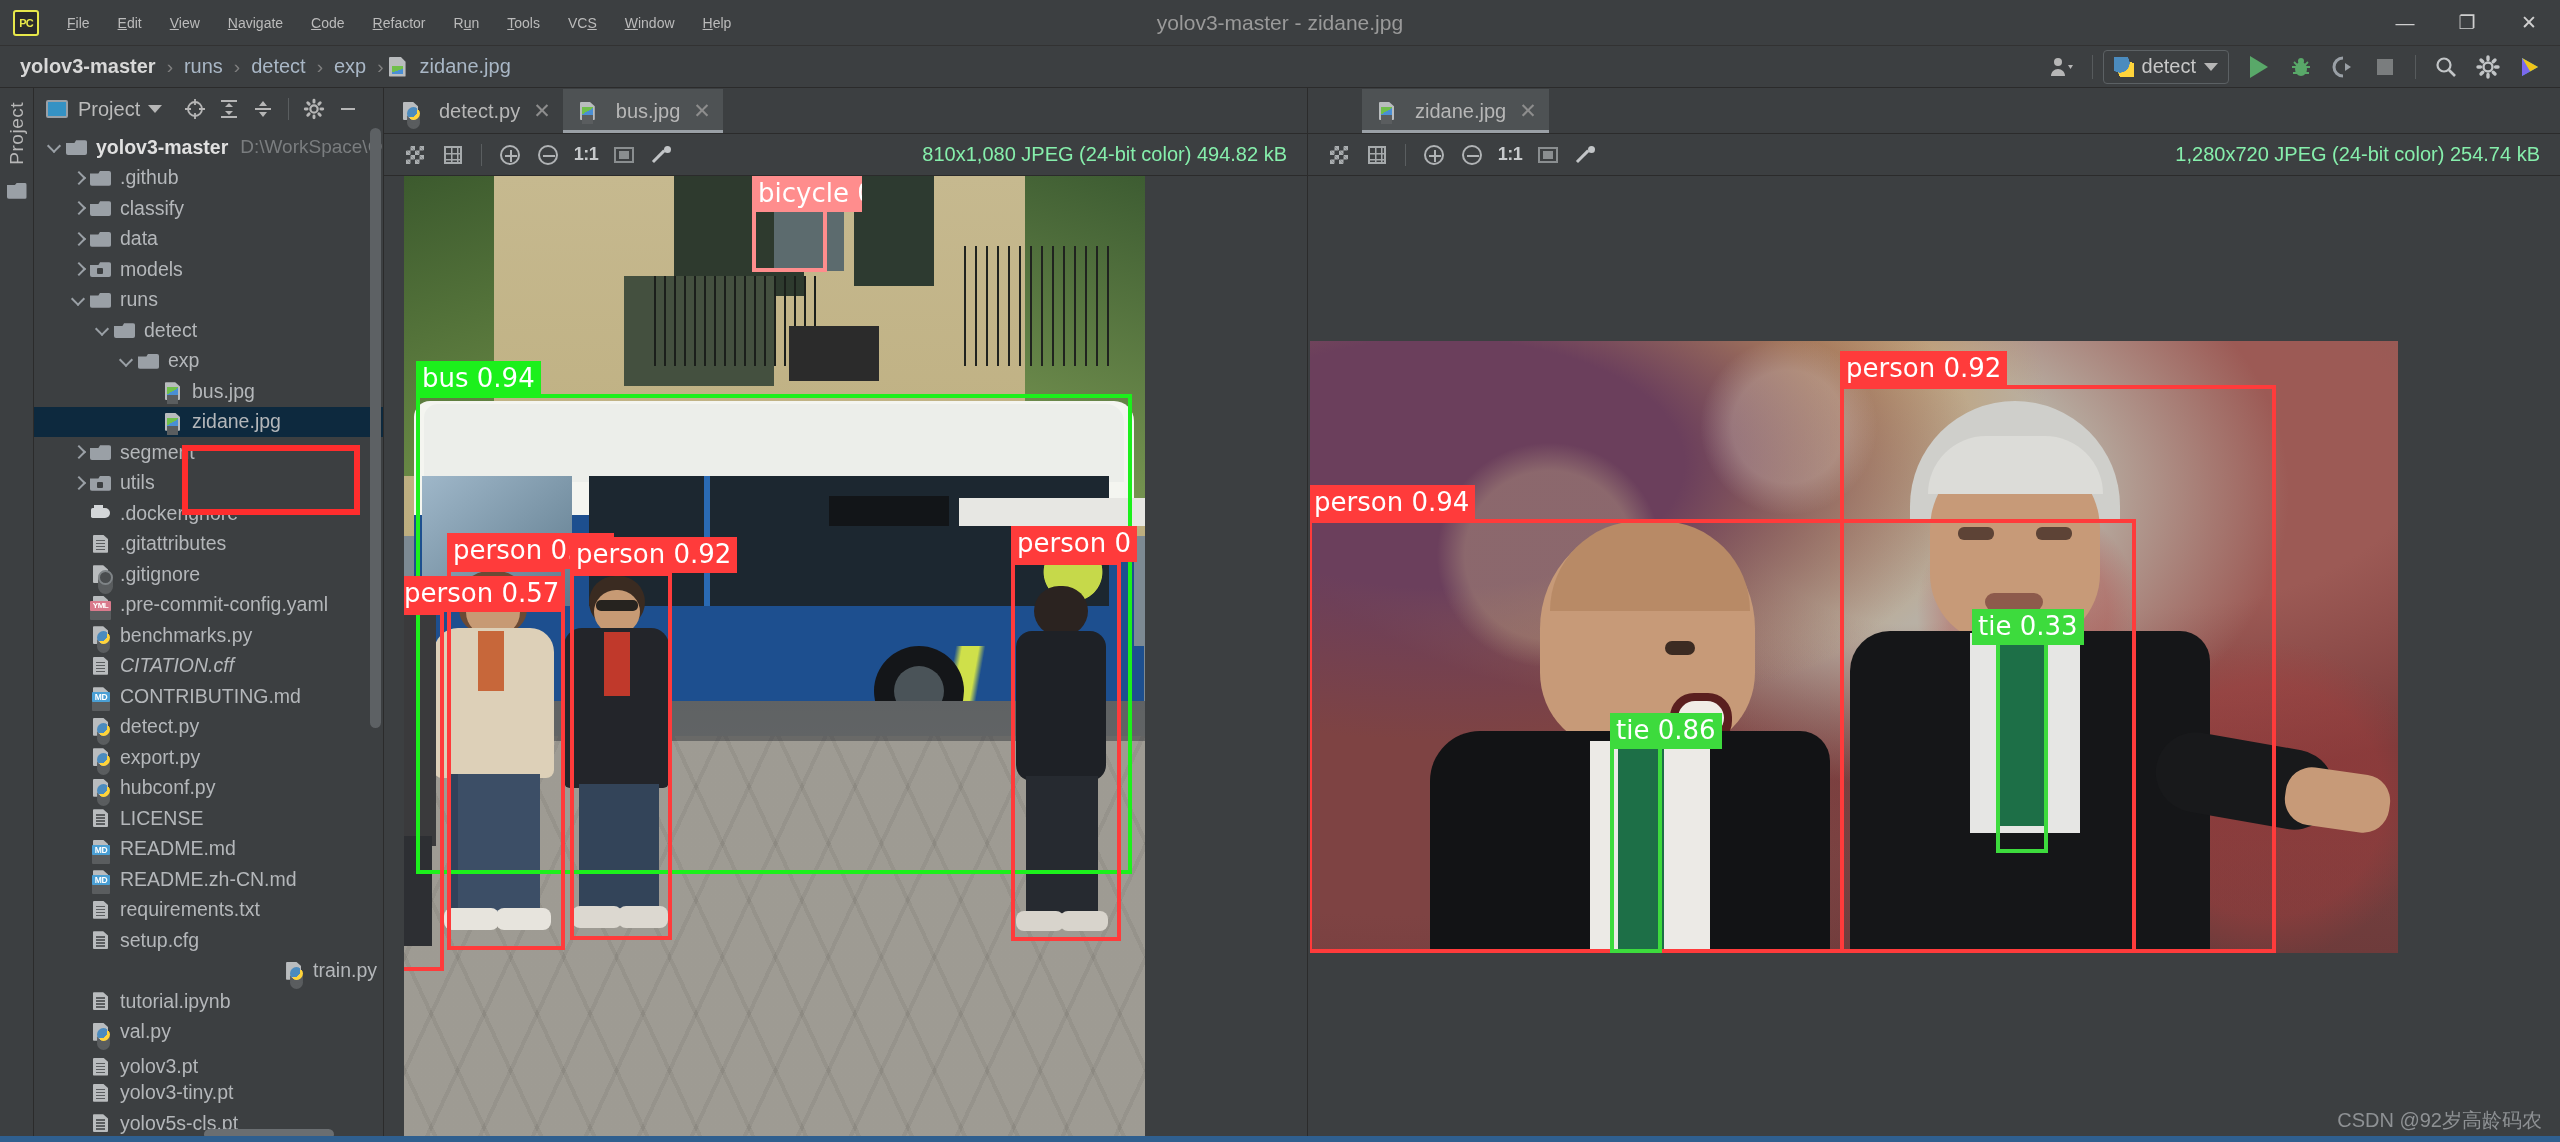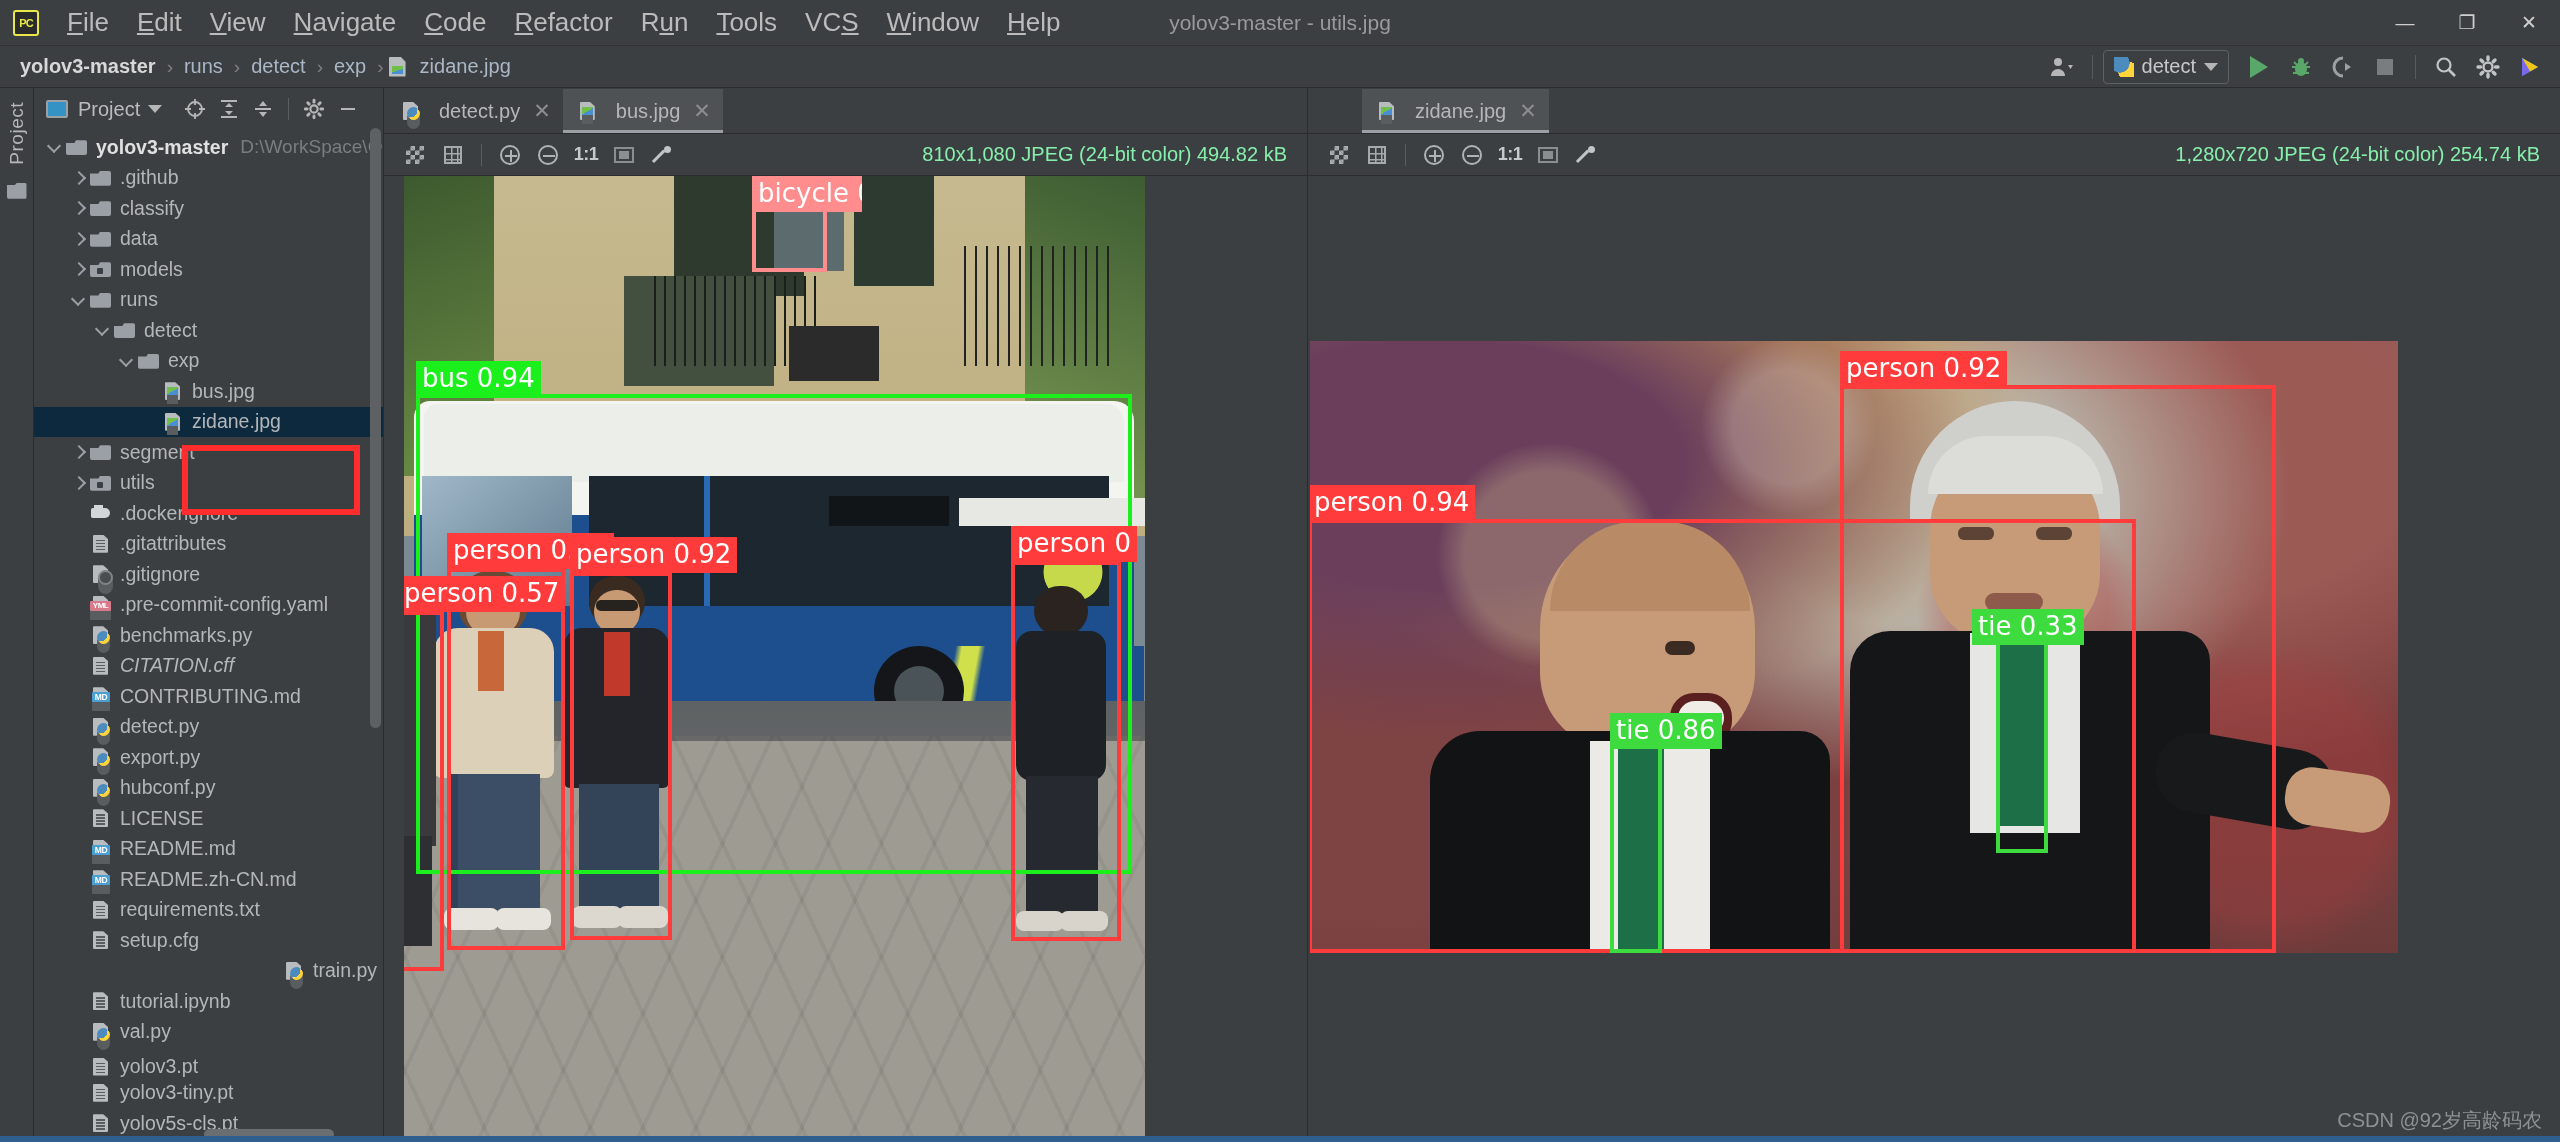--- a/index.html
+++ b/index.html
@@ -17,21 +17,21 @@
     position: relative; border-bottom: 1px solid #323232;
   }
   .app-icon {
     width: 26px; height: 26px; margin-left: 13px; margin-right: 14px;
     background: #2b2b2b; border: 2px solid #e8e84a; border-radius: 3px;
     display: flex; align-items: center; justify-content: center;
     font-size: 11px; color: #e8e84a; font-weight: bold; letter-spacing: -1px;
   }
   .menu { display: flex; align-items: center; gap: 0px; }
   .menu-item {
-    color: #bbbbbb; font-size: 26px; padding: 4px 14px; cursor: default;
+    color: #bbbbbb; font-size: 14px; padding: 4px 14px; cursor: default;
     white-space: nowrap;
   }
   .menu-item u { text-decoration: underline; }
   .win-title {
     position: absolute; left: 0; right: 0; text-align: center;
     color: #9a9a9a; font-size: 21px; pointer-events: none;
   }
   .win-controls {
     margin-left: auto; display: flex; align-items: center; height: 46px;
   }
@@ -315,21 +315,21 @@
     <div class="menu-item"><u>V</u>iew</div>
     <div class="menu-item"><u>N</u>avigate</div>
     <div class="menu-item"><u>C</u>ode</div>
     <div class="menu-item"><u>R</u>efactor</div>
     <div class="menu-item">R<u>u</u>n</div>
     <div class="menu-item"><u>T</u>ools</div>
     <div class="menu-item">VC<u>S</u></div>
     <div class="menu-item"><u>W</u>indow</div>
     <div class="menu-item"><u>H</u>elp</div>
   </div>
-  <div class="win-title">yolov3-master - utils.jpg</div>
+  <div class="win-title">yolov3-master - zidane.jpg</div>
   <div class="win-controls">
     <div class="win-btn">—</div>
     <div class="win-btn">❐</div>
     <div class="win-btn close">✕</div>
   </div>
 </div>
 
 <div class="navbar">
   <div class="crumbs">
     <span class="crumb root">yolov3-master</span>

